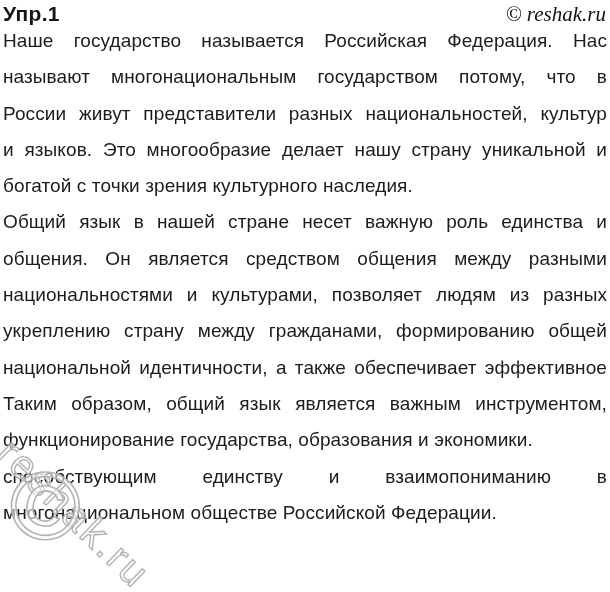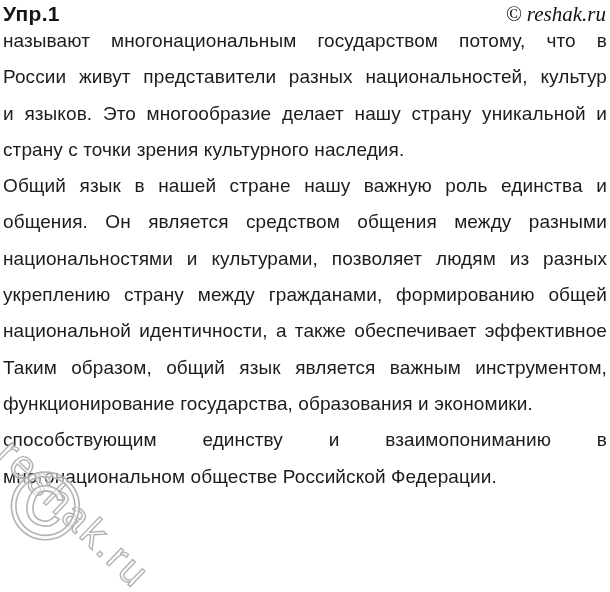--- a/index.html
+++ b/index.html
@@ -56,25 +56,26 @@
 </style>
 </head>
 <body>
 
 <div class="header">
   <span class="exercise-label">Упр.1</span>
   <span class="copyright-label">© reshak.ru</span>
 </div>
 
 <div class="text-block">
+    <div class="line">Наше государство называется Российская Федерация. Нас</div>
     <div class="line">называют многонациональным государством потому, что в</div>
     <div class="line">России живут представители разных национальностей, культур</div>
     <div class="line">и языков. Это многообразие делает нашу страну уникальной и</div>
-    <div class="line para-end">страну с точки зрения культурного наследия.</div>
-    <div class="line">Общий язык в нашей стране нашу важную роль единства и</div>
+    <div class="line para-end">богатой с точки зрения культурного наследия.</div>
+    <div class="line">Общий язык в нашей стране несет важную роль единства и</div>
     <div class="line">общения. Он является средством общения между разными</div>
     <div class="line">национальностями и культурами, позволяет людям из разных</div>
     <div class="line">укреплению страну между гражданами, формированию общей</div>
     <div class="line">национальной идентичности, а также обеспечивает эффективное</div>
     <div class="line">Таким образом, общий язык является важным инструментом,</div>
     <div class="line para-end">функционирование государства, образования и экономики.</div>
     <div class="line">способствующим единству и взаимопониманию в</div>
     <div class="line para-end">многонациональном обществе Российской Федерации.</div>
   </div>
 

